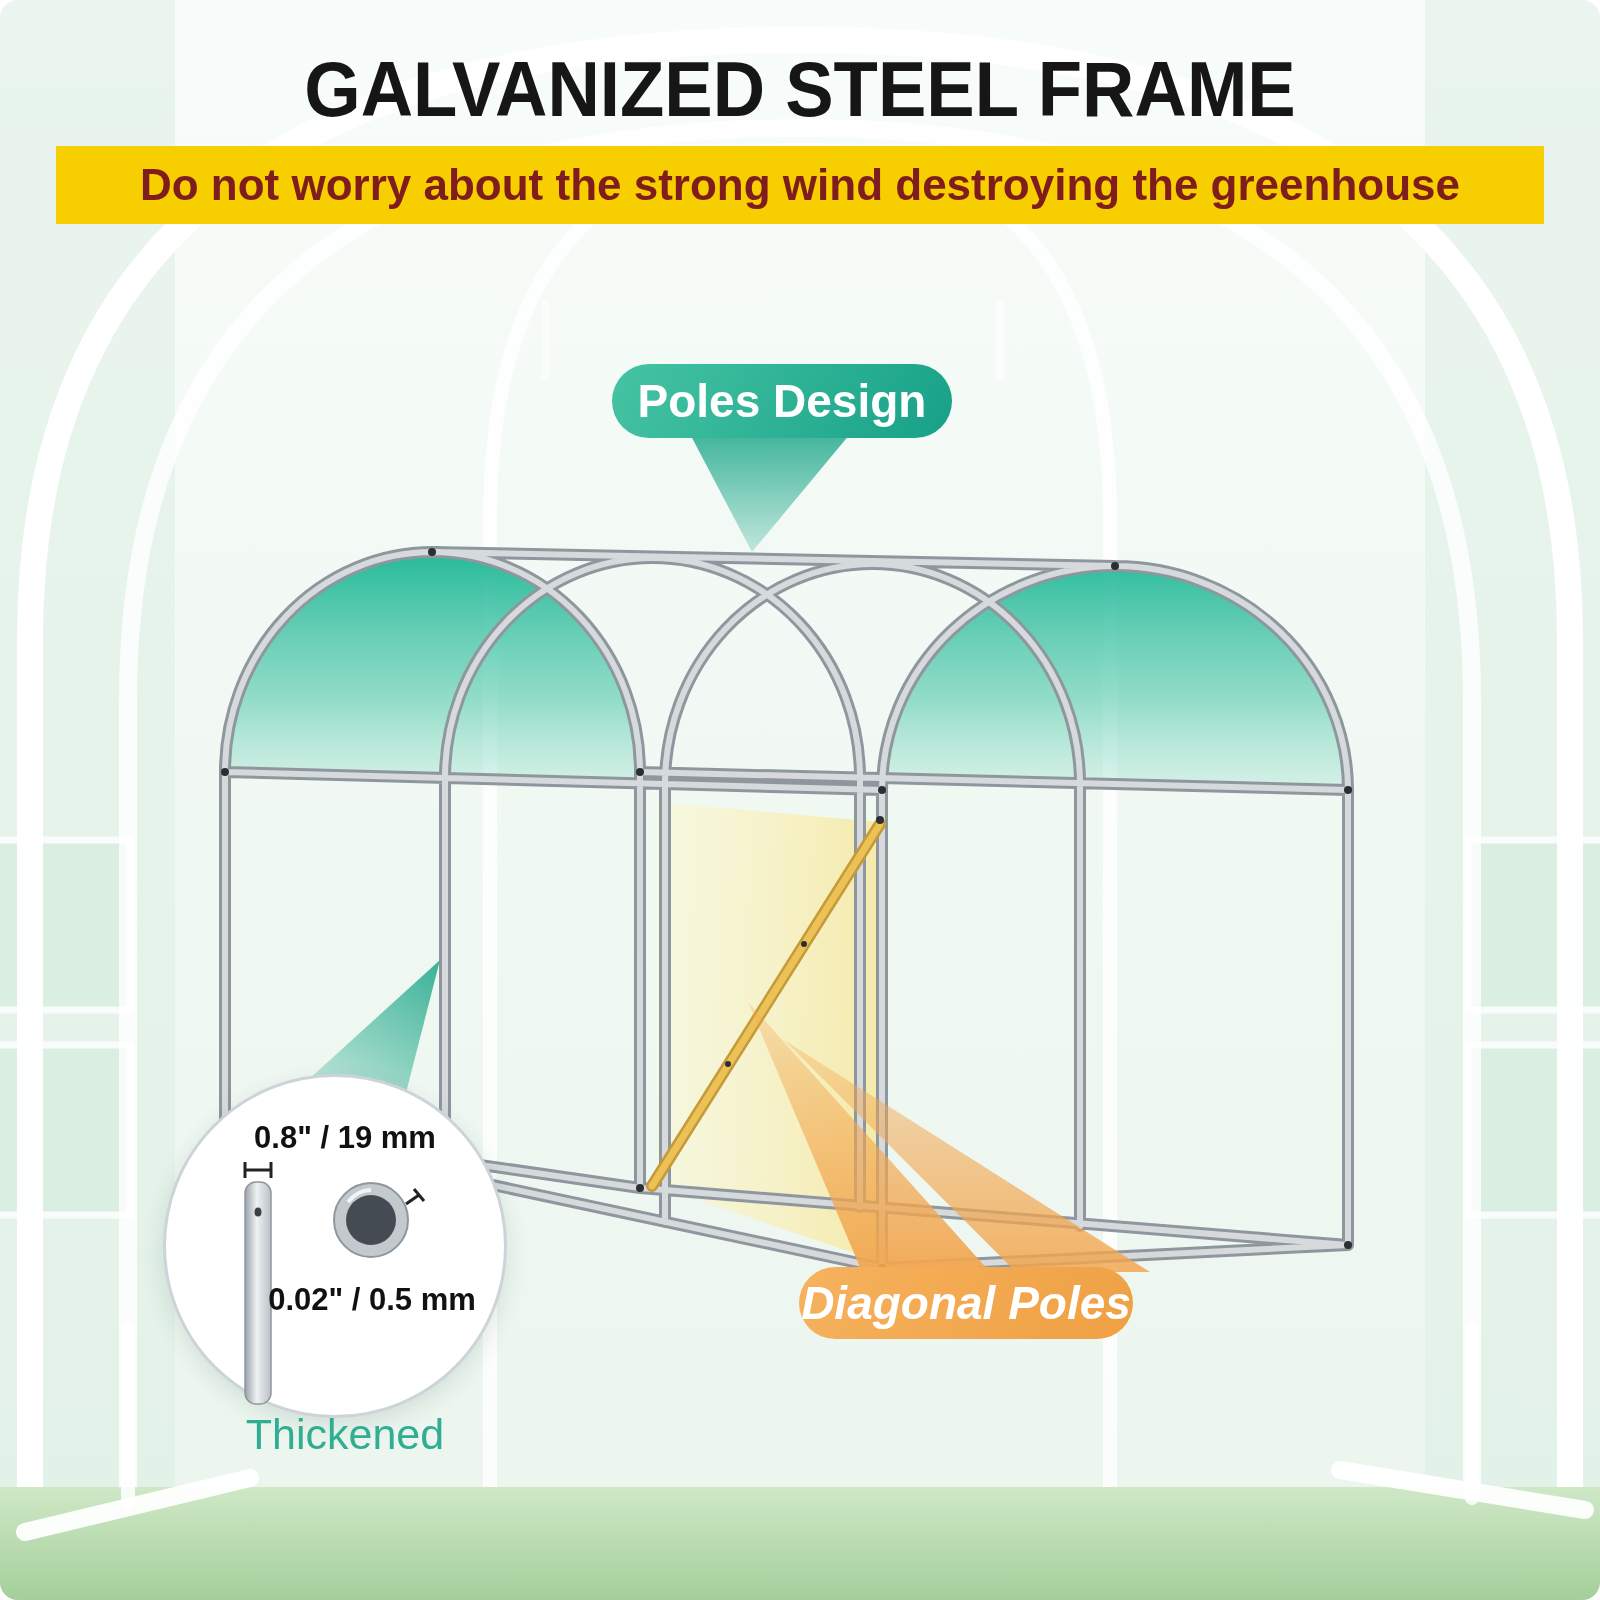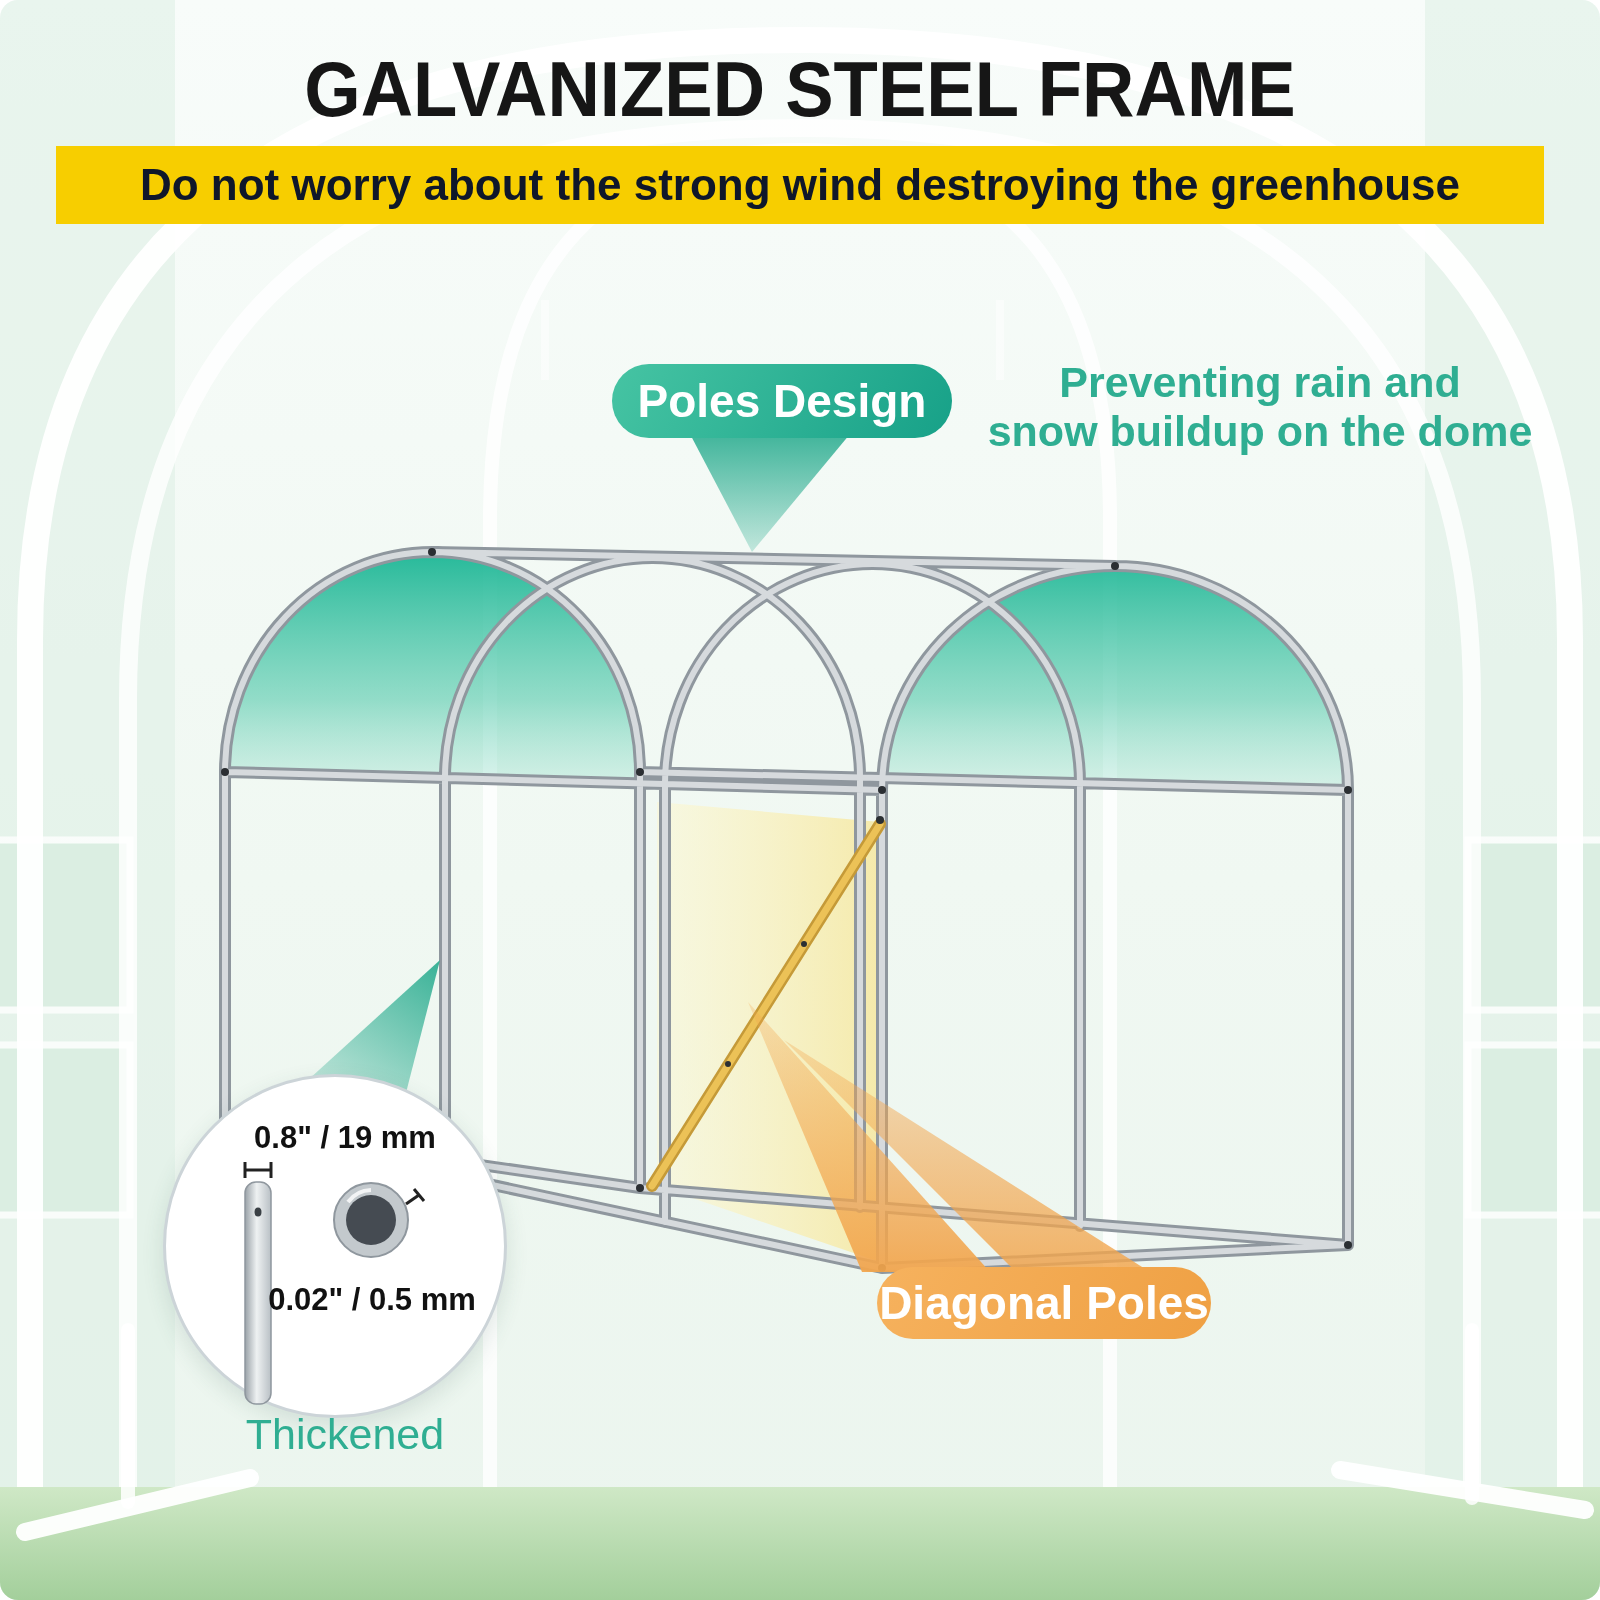--- a/index.html
+++ b/index.html
@@ -6,27 +6,27 @@
   #stage{position:relative;width:1600px;height:1600px;overflow:hidden;
     background:linear-gradient(180deg,#f8fcfa 0%,#f0f8f2 55%,#ebf5ee 100%);
     font-family:"Liberation Sans","DejaVu Sans",sans-serif;border-radius:18px;}
   svg{display:block;}
   #bg-svg{position:absolute;left:0;top:0;z-index:0;}
   #frame-svg{position:absolute;left:0;top:0;z-index:2;}
   .title{position:absolute;left:0;top:44px;width:1600px;text-align:center;z-index:5;
     font-size:78px;font-weight:900;letter-spacing:0px;color:#161616;transform:scaleX(.93);}
   .banner{position:absolute;left:56px;top:146px;width:1488px;height:78px;z-index:5;
     background:#F7CE00;display:flex;align-items:center;justify-content:center;
-    font-size:44px;font-weight:700;color:#0f172a;}
+    font-size:44px;font-weight:700;color:#7f1d1d;}
   .pill{position:absolute;display:flex;align-items:center;justify-content:center;z-index:4;
     color:#ffffff;font-size:46px;font-weight:700;border-radius:40px;}
   .pill-dome{left:612px;top:364px;width:340px;height:74px;
     background:linear-gradient(120deg,#46c4a3,#17a188);}
-  .pill-diag{left:877px;top:1267px;width:334px;height:72px;
-    background:linear-gradient(120deg,#f6b25e,#efa043);}
+  .pill-diag{left:799px;top:1267px;width:334px;height:72px;
+    background:linear-gradient(120deg,#f6b25e,#efa043);font-style:italic;}
   .rain-note{position:absolute;left:960px;top:358px;width:600px;text-align:center;z-index:4;
     color:#2FAE92;font-size:43px;font-weight:700;line-height:1.14;}
   .detail-circle{position:absolute;left:163px;top:1074px;width:338px;height:338px;z-index:3;
     border-radius:50%;background:#ffffff;border:3px solid #ccd4d8;
     box-shadow:0 8px 22px rgba(50,90,75,.14);}
   #inset-svg{position:absolute;left:163px;top:1074px;z-index:4;}
   .measure-outer{position:absolute;left:225px;top:1120px;width:240px;text-align:center;z-index:5;
     color:#111;font-size:31px;font-weight:700;}
   .measure-wall{position:absolute;left:252px;top:1282px;width:240px;text-align:center;z-index:5;
     color:#111;font-size:31px;font-weight:700;}
@@ -150,24 +150,20 @@
   </svg>
 
   <div class="title">GALVANIZED STEEL FRAME</div>
   <div class="banner">
     <span>Do not worry about the strong wind destroying the greenhouse</span>
   </div>
 
   <div class="pill pill-dome">
     <span>Poles Design</span>
   </div>
-  <div class="rain-note">
-    <span class="line">Preventing rain and</span>
-    <span class="line">snow buildup on the dome</span>
-  </div>
   <div class="pill pill-diag">
     <span>Diagonal Poles</span>
   </div>
 
   <div class="detail-circle"></div>
   <svg id="inset-svg" width="338" height="338" viewBox="0 0 338 338">
     <defs>
       <linearGradient id="poleMetal" x1="0" y1="0" x2="1" y2="0">
         <stop offset="0" stop-color="#9aa2a8"></stop>
         <stop offset=".45" stop-color="#eef1f2"></stop>

